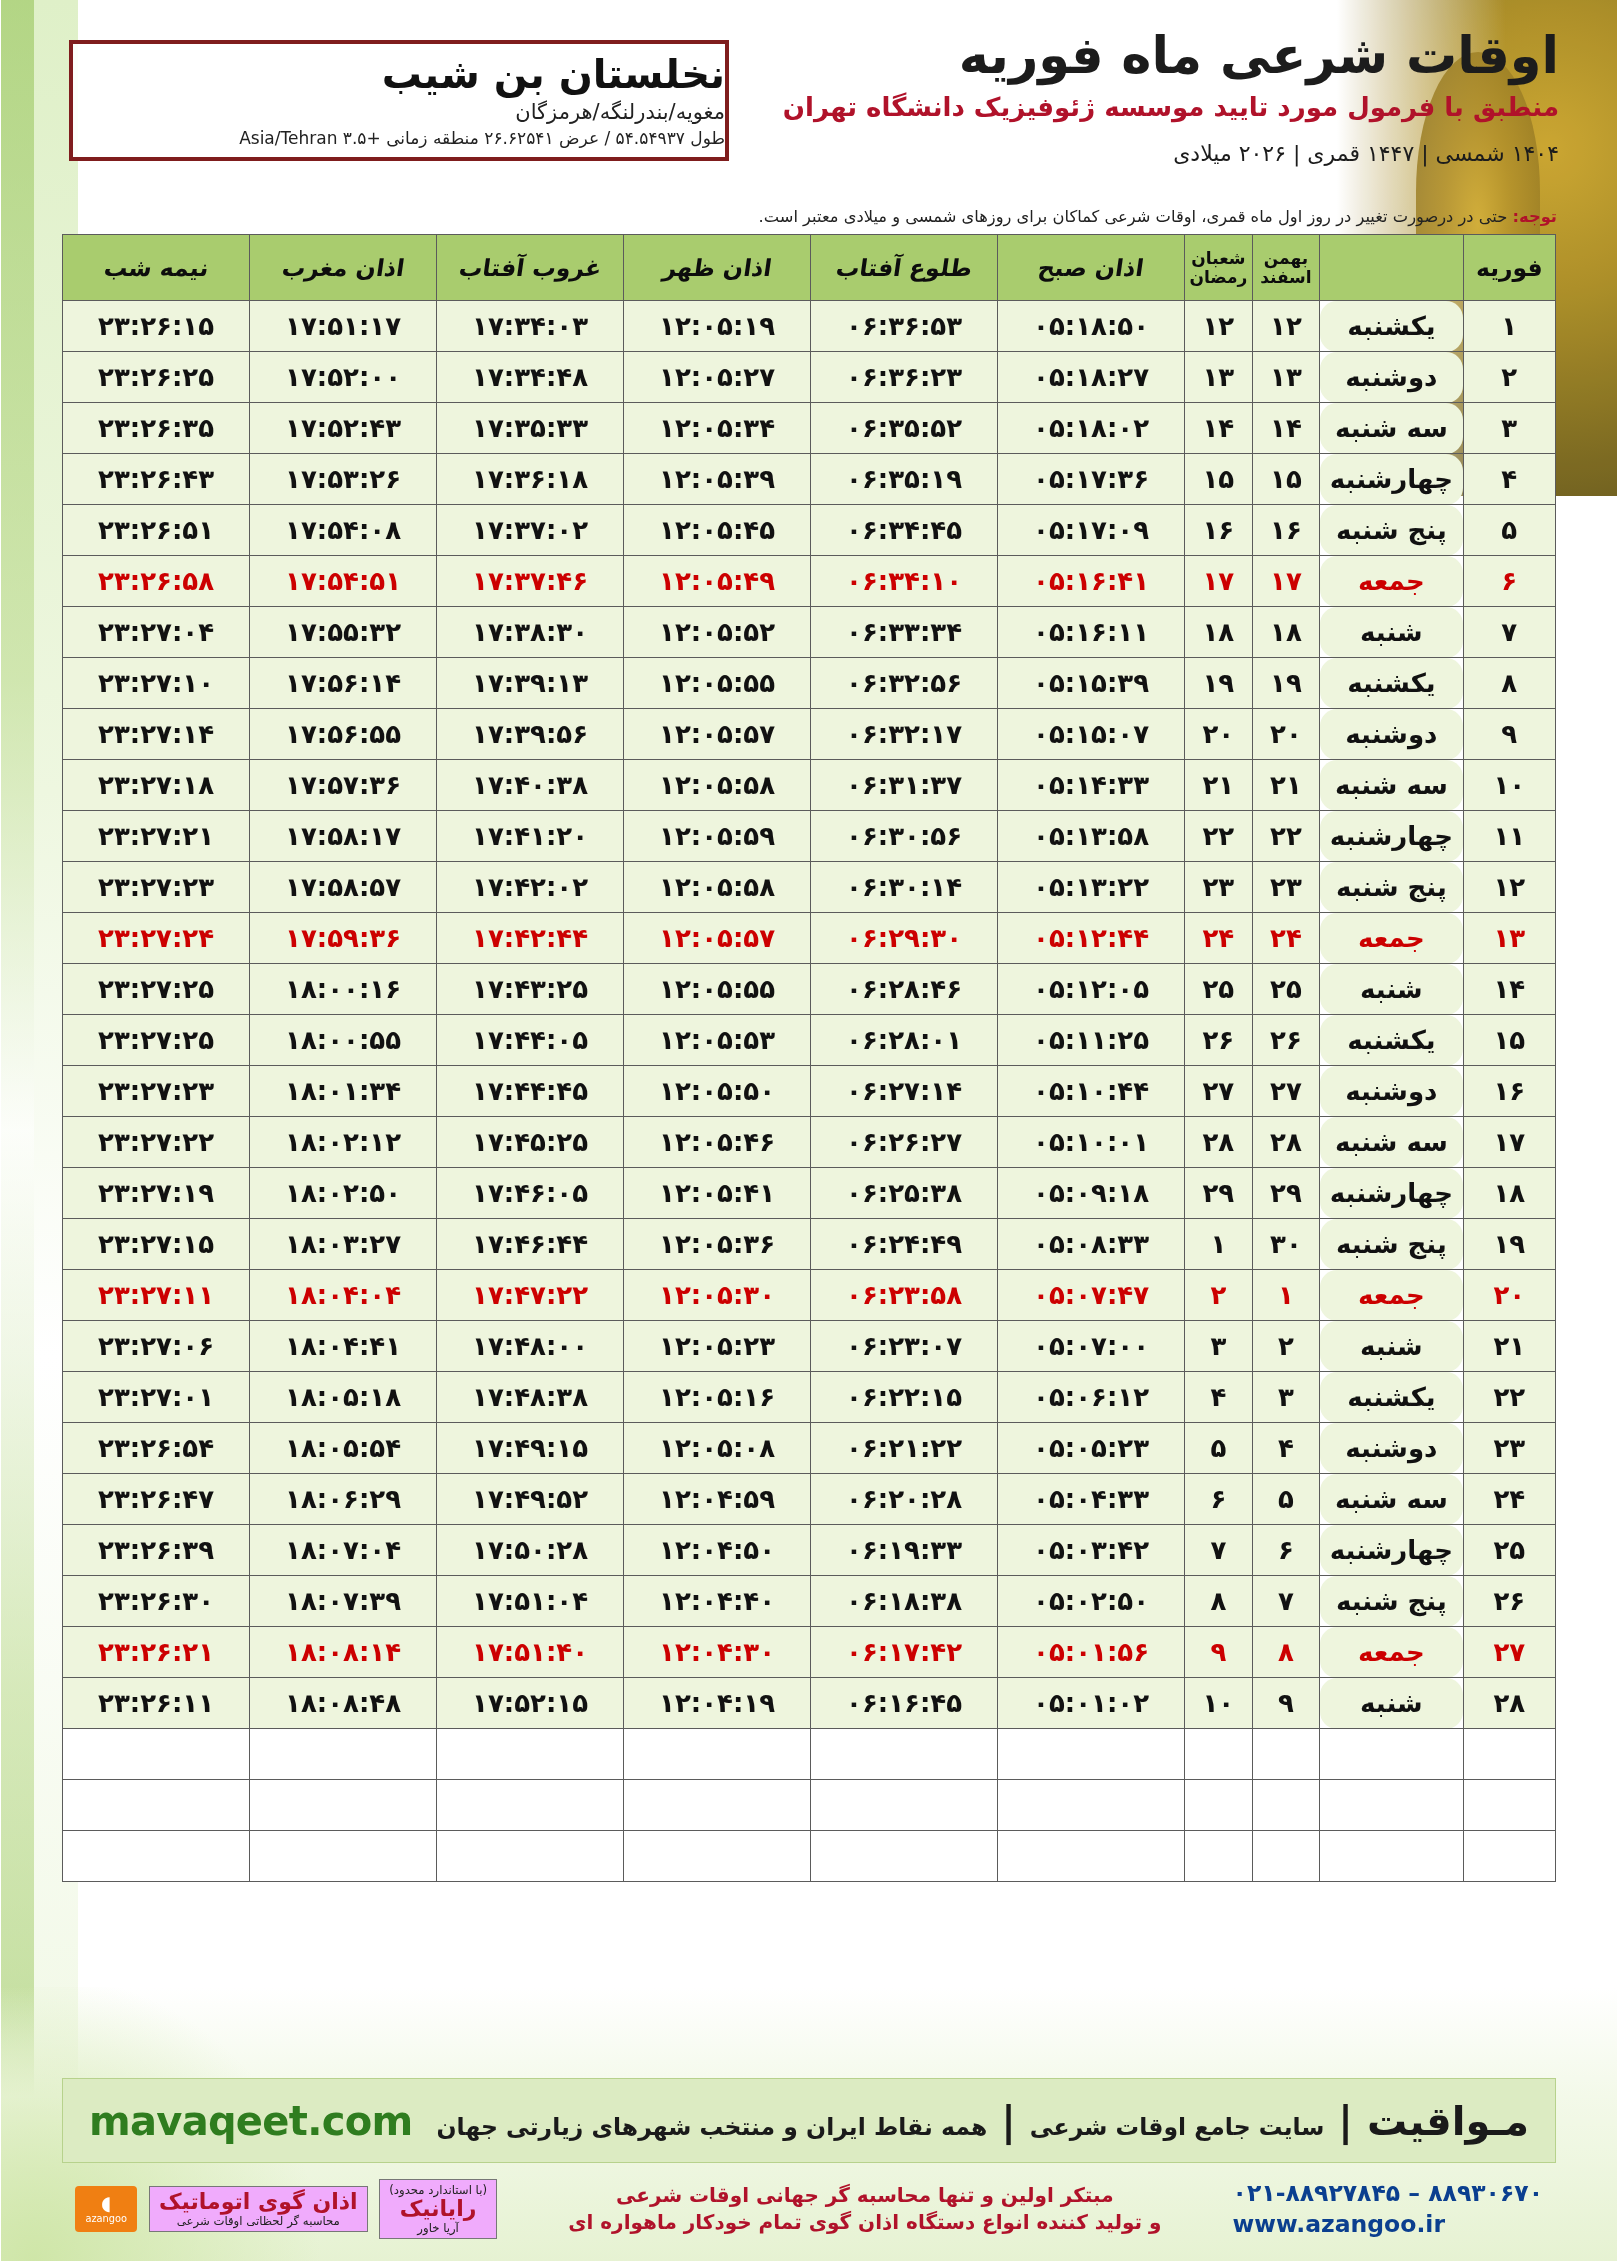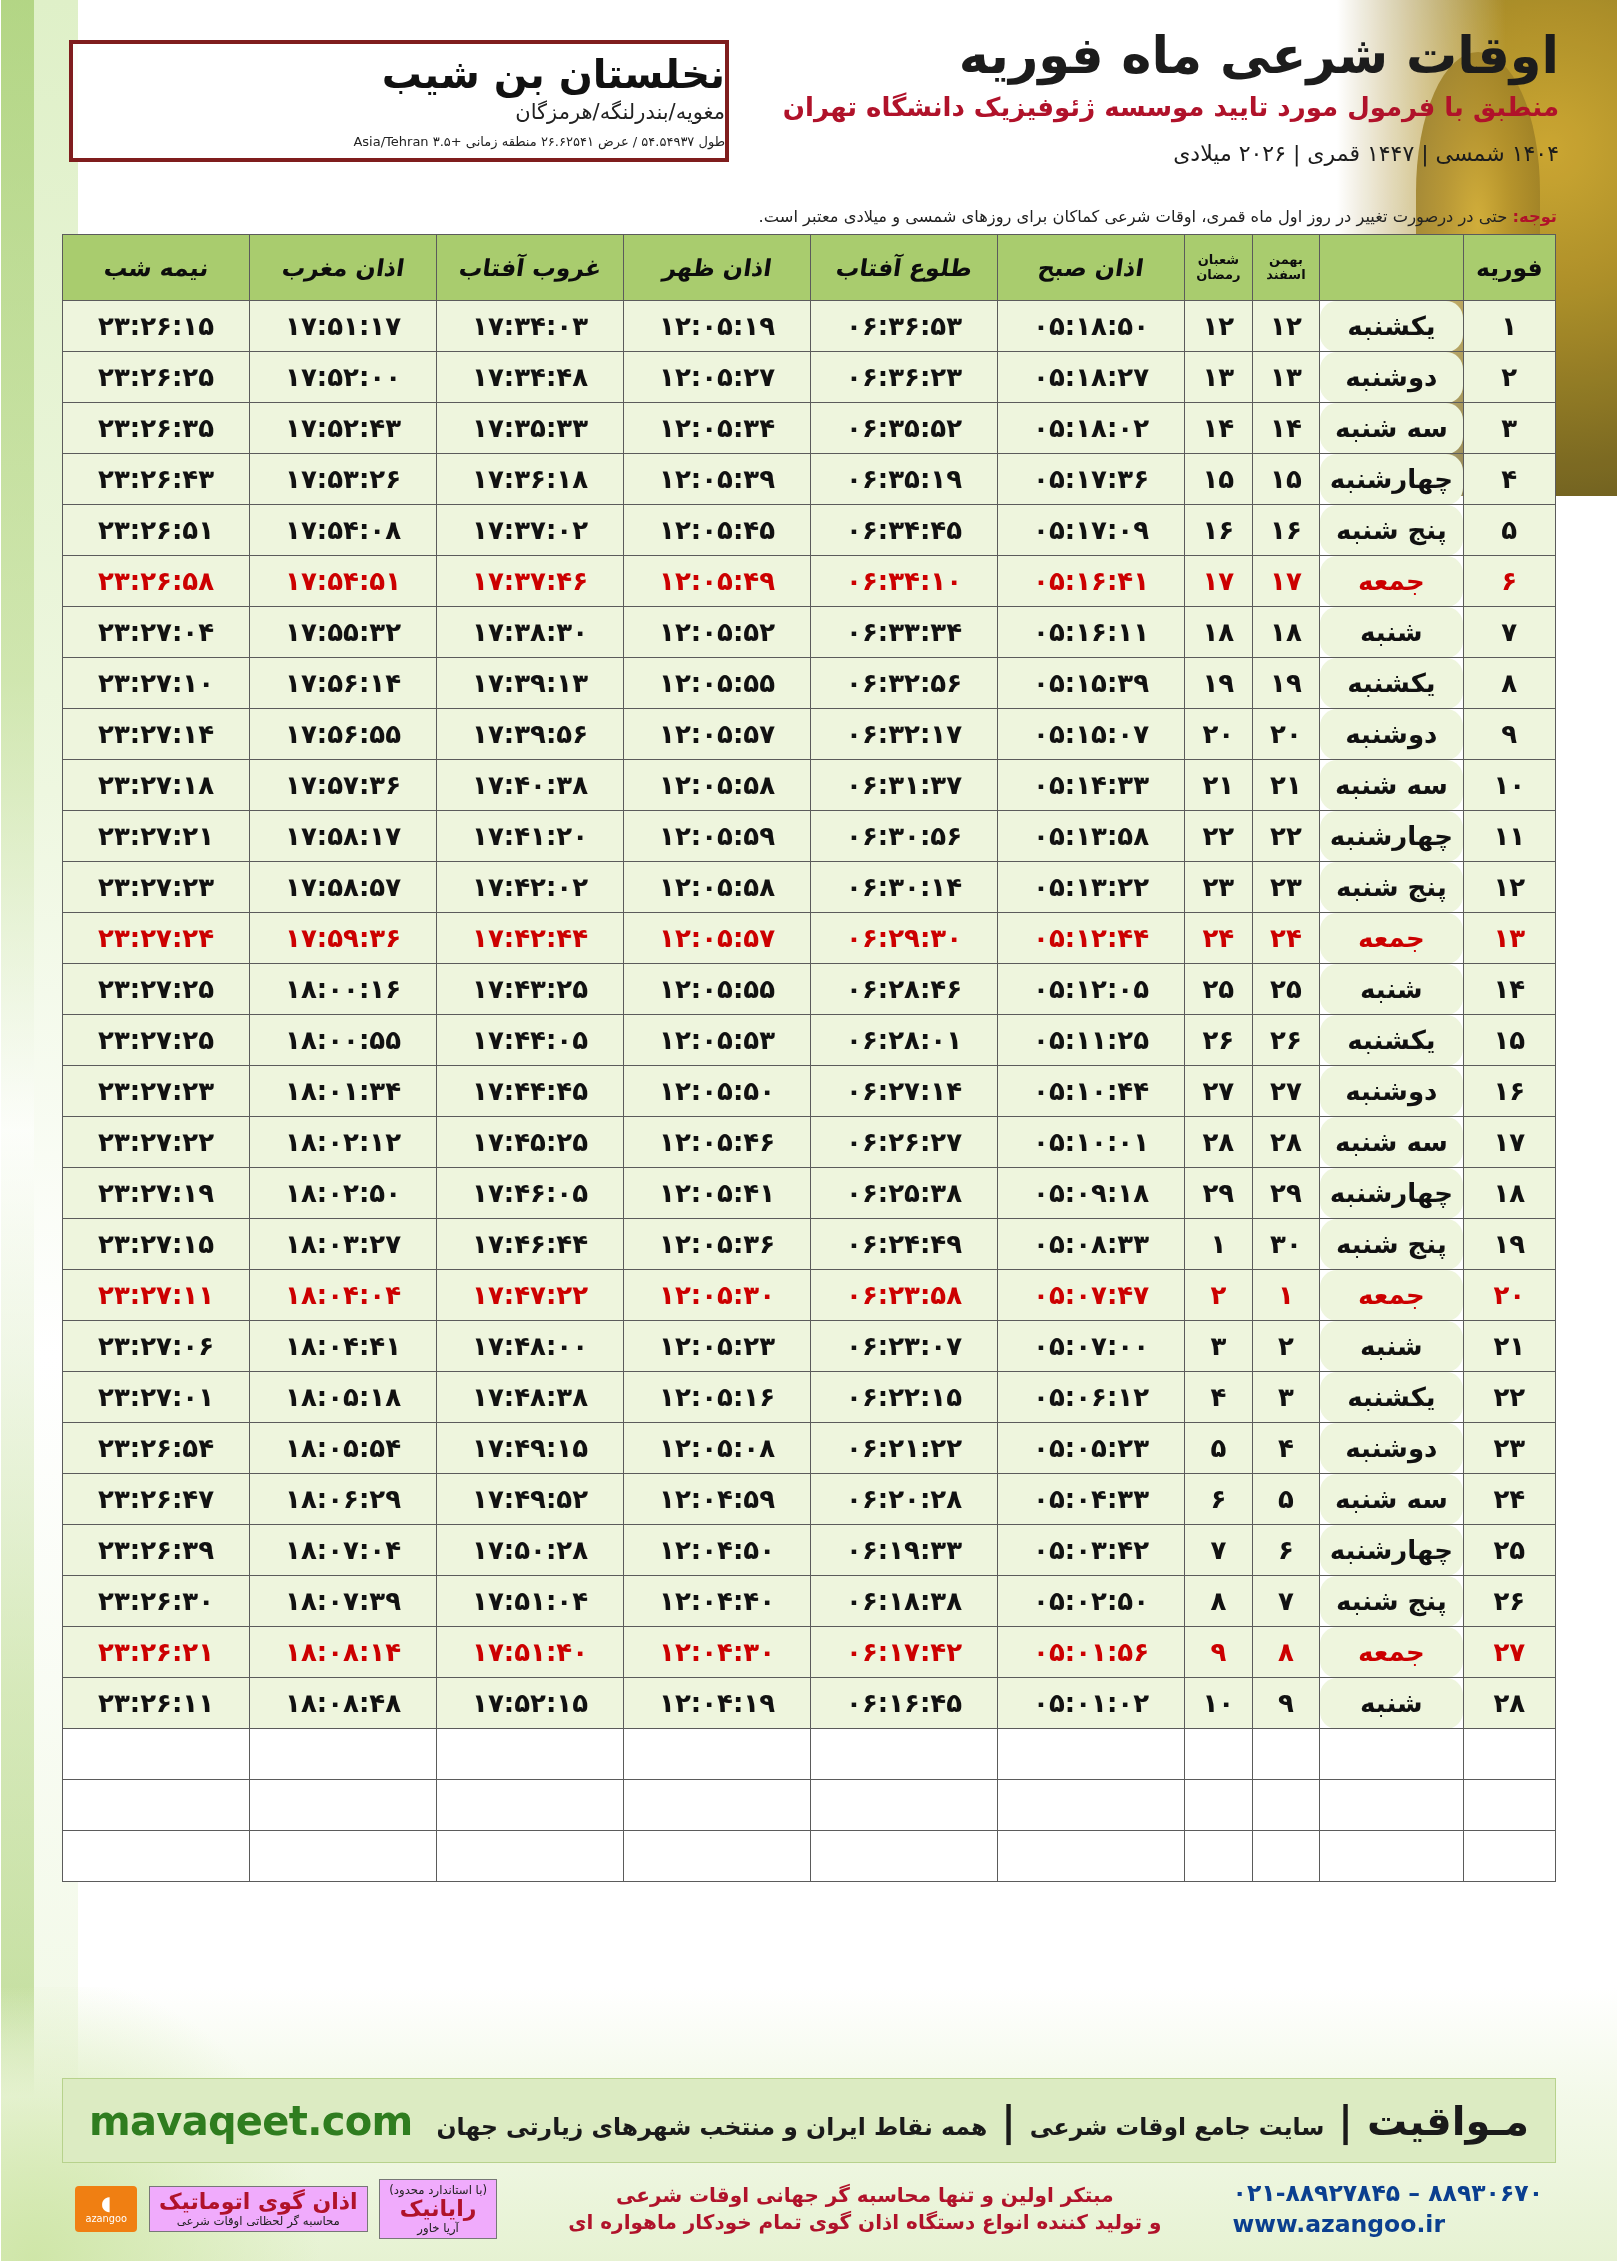--- a/index.html
+++ b/index.html
@@ -59,21 +59,21 @@
   }
 
   
   .city-box{
     position:absolute;top:40px;left:69px;width:652px;
     border:4px solid #7f1d1d;background:rgba(255,255,255,.9);
     padding:6.5px 0 9px;
   }
   .city-name{font-size:40px;font-weight:bold;color:#111;line-height:1.15;}
   .city-sub{font-size:21px;color:#222;margin-top:3.9px;}
-  .city-geo{font-size:13px;color:#222;margin-top:10px;direction:rtl;}
+  .city-geo{font-size:17px;color:#222;margin-top:4px;direction:rtl;}
 
   
   .note{
     position:absolute;top:207px;left:76px;width:1481px;text-align:right;
     font-size:16.3px;color:#222;
   }
   .note b{color:#b0122a;}
 
   
   table.pt{
@@ -104,21 +104,21 @@
   col.c-hij{width:65px;}
   col.c-t{width:180px;}
 
   td.greg{font-size:29px;background:#e4efcf;}
   td.day{font-size:23.5px;background:#e4efcf;border-radius:17px;}
   td.hij{font-size:25px;background:#ffffff;}
   tr.friday td{color:#cc0000;}
   tr.empty td{background:#ffffff;height:48px;}
 
   
-  .hdr-stack{display:flex;flex-direction:column;line-height:1.1;font-size:13px;}
+  .hdr-stack{display:flex;flex-direction:column;line-height:1.1;font-size:17px;}
   .hdr-stack span{display:block;}
 
   
   .th-slant{display:inline-block;transform:skewX(-8deg);}
 
   
   .footer{
     position:absolute;left:62px;bottom:98px;width:1494px;height:85px;
     background:#dcebc2;border:1.3px solid #b7d28c;
     display:flex;align-items:center;justify-content:space-between;

